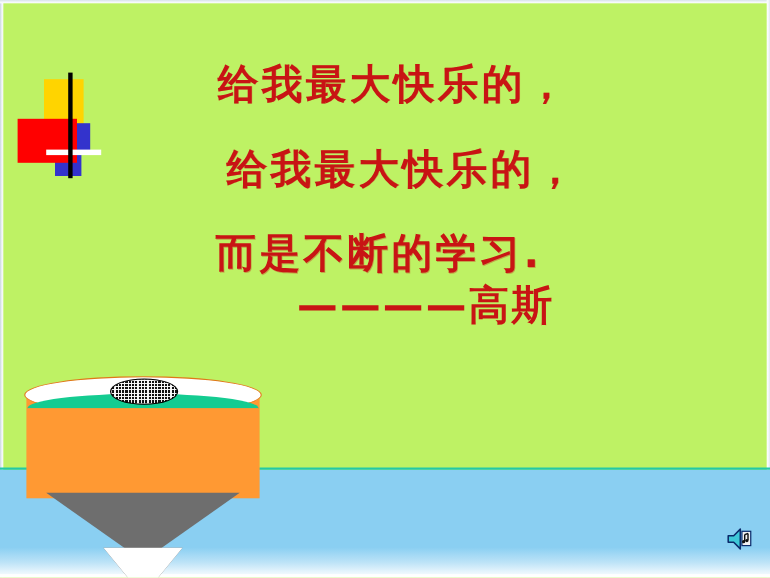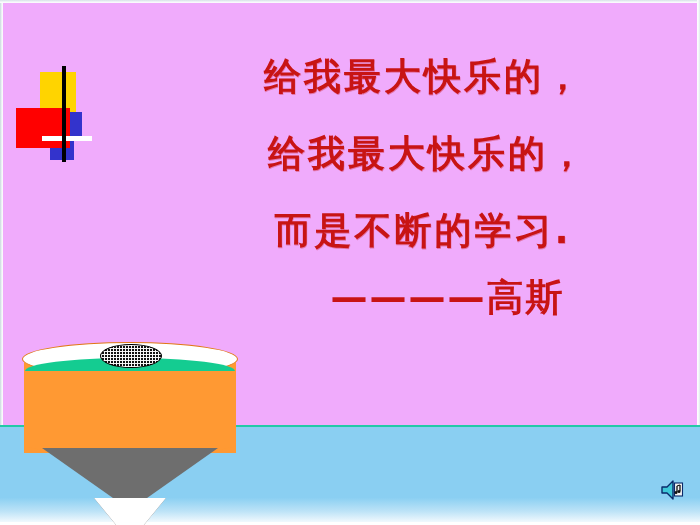--- a/index.html
+++ b/index.html
@@ -9,23 +9,22 @@
   }
   body {
     font-family: "DejaVu Sans", "Liberation Sans", sans-serif;
   }
 
   #slide {
     position: relative;
     width: 700px;
     height: 525px;
     overflow: hidden;
-    background: #f0abfc;
+    background: #bef264;
     box-sizing: border-box;
-    text-align: center;
   }
 
   
   #slide-frame-left {
     position: absolute;
     left: 0; top: 0;
     width: 3px; height: 100%;
     background: linear-gradient(to right, #c9d6de 0%, #e8eef2 45%, #ffffff 100%);
     pointer-events: none;
   }
@@ -74,29 +73,29 @@
     font-size: 37px;
     font-weight: bold;
     line-height: 1.0;
     letter-spacing: 3px;
     white-space: nowrap;
     margin-bottom: 40px;
     text-shadow: 0.5px 0.5px 0 rgba(200,20,20,0.35);
   }
   .quote-line.l1 { margin-left: 48px; }
   .quote-line.l2 { margin-left: 56px; }
-  .quote-line.l3 { margin-left: 46px; margin-bottom: 24px; }
+  .quote-line.l3 { margin-left: 46px; margin-bottom: 4px; }
 
   #attribution {
     color: #C81414;
     font-size: 37px;
     font-weight: bold;
     letter-spacing: 2px;
     white-space: nowrap;
-    margin-left: 95px;
+    margin-left: 120px;
   }
 
   
   #water {
     position: absolute;
     left: 0;
     bottom: 0;
     width: 700px;
     height: 98px;
     background: linear-gradient(to bottom,

